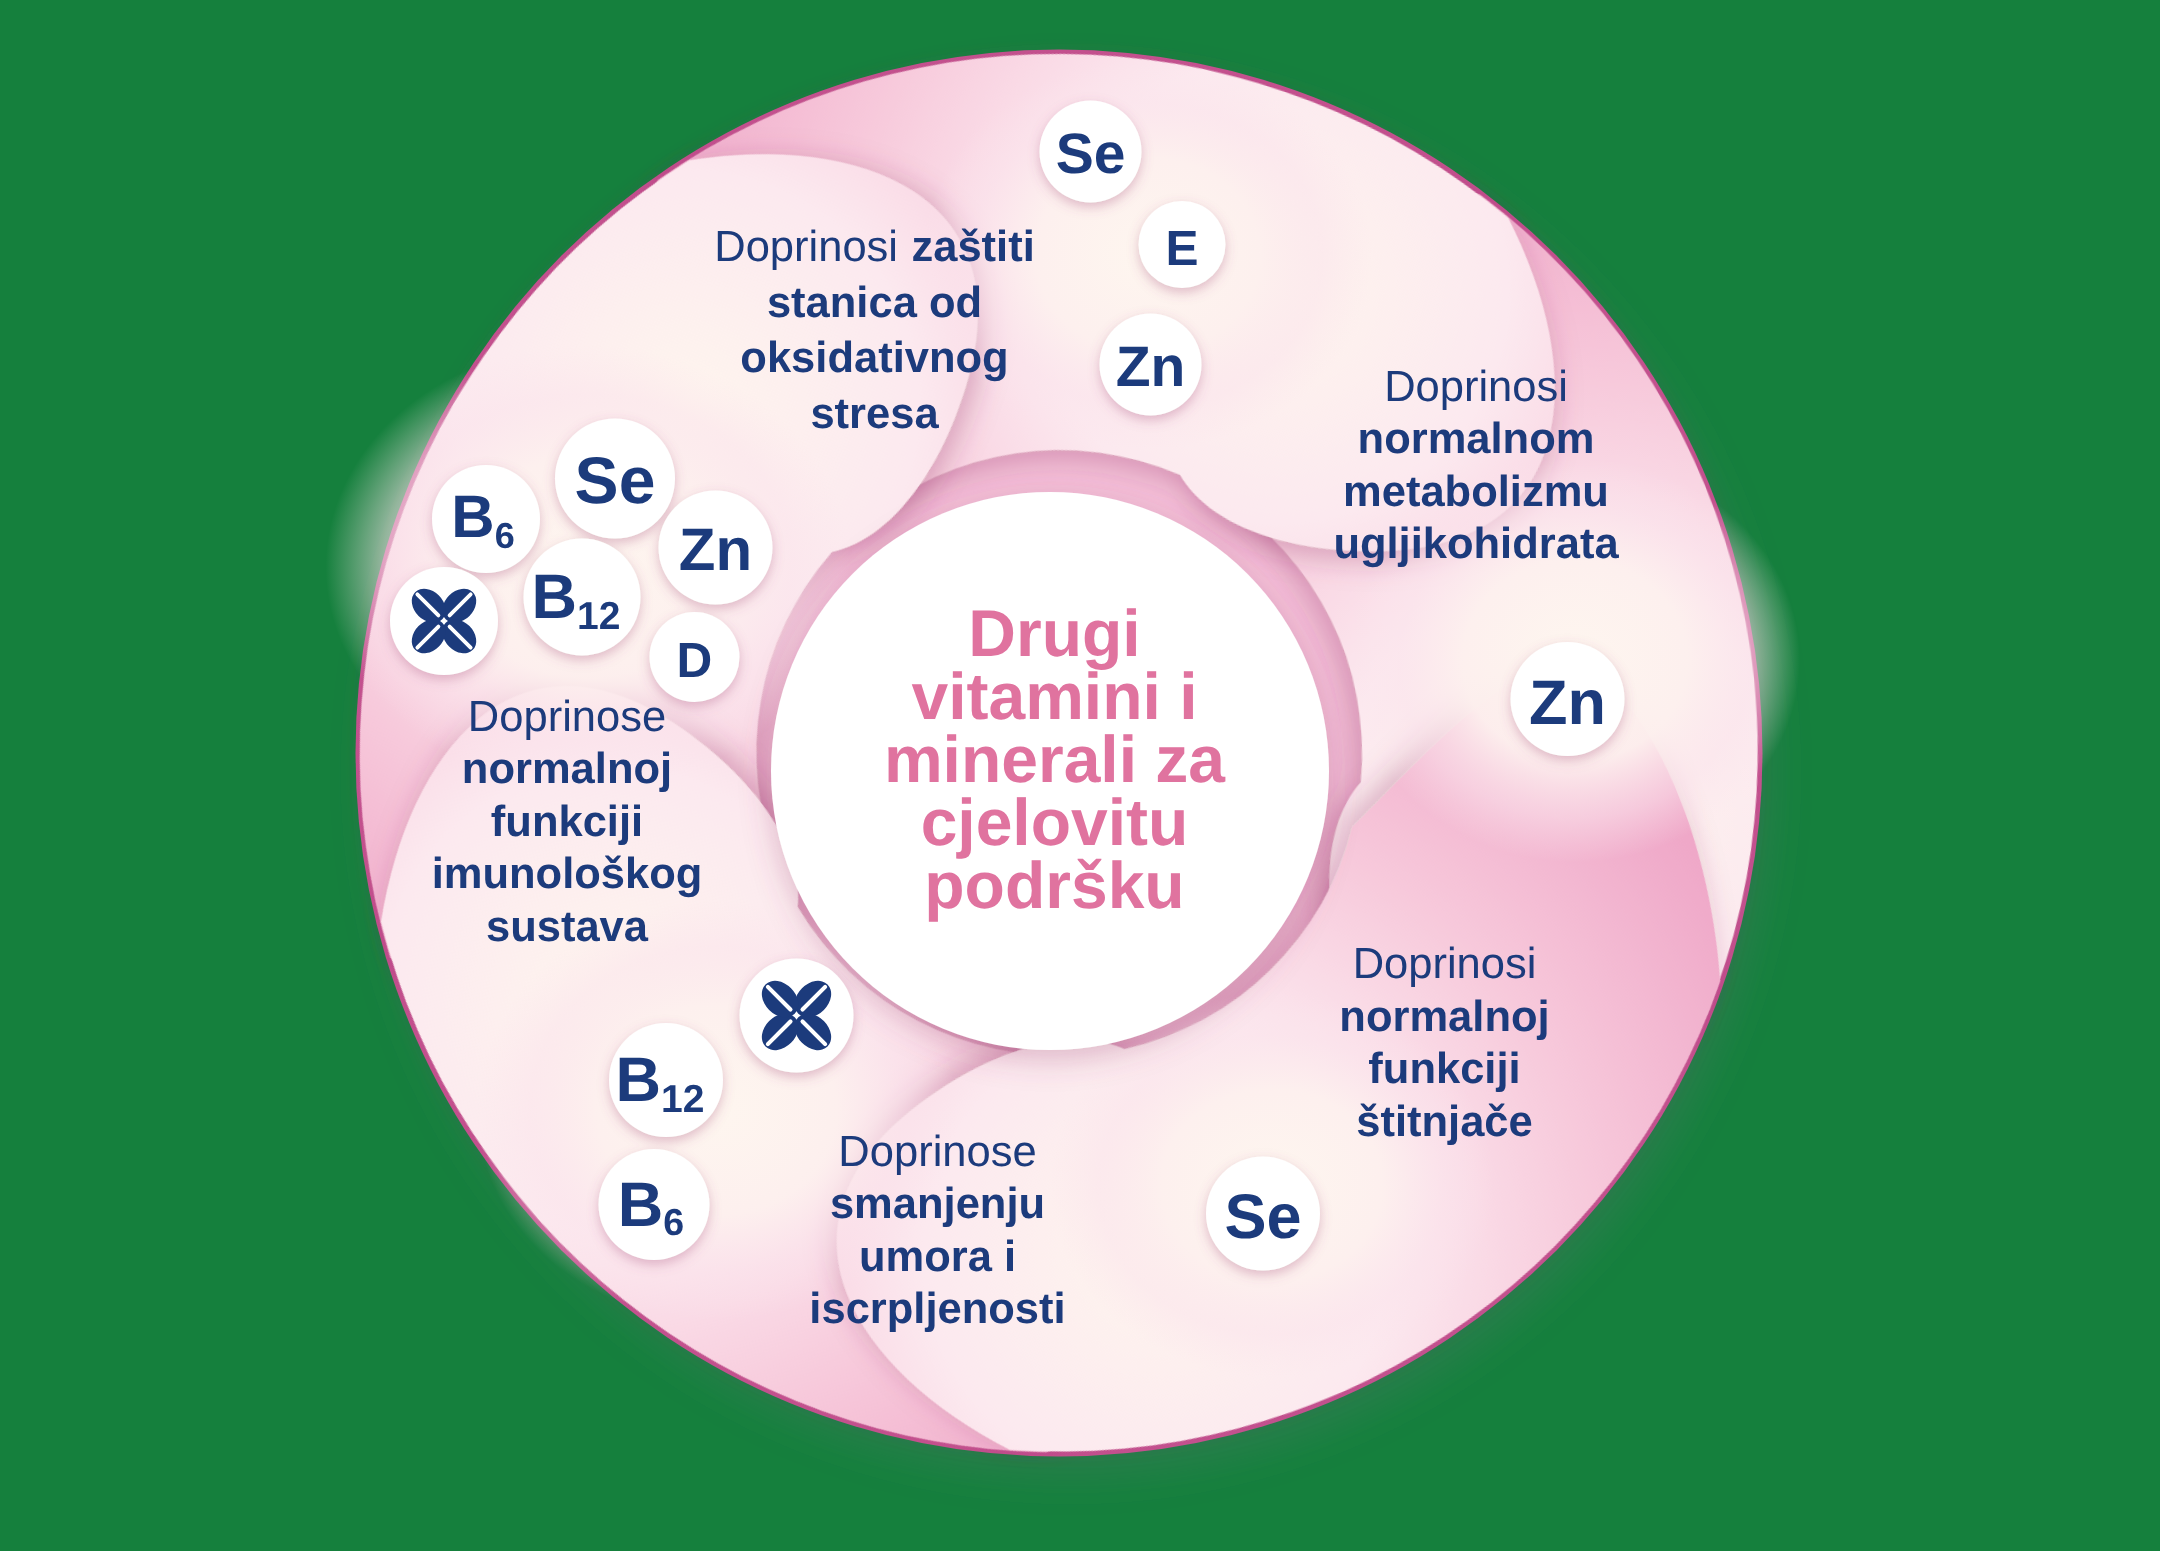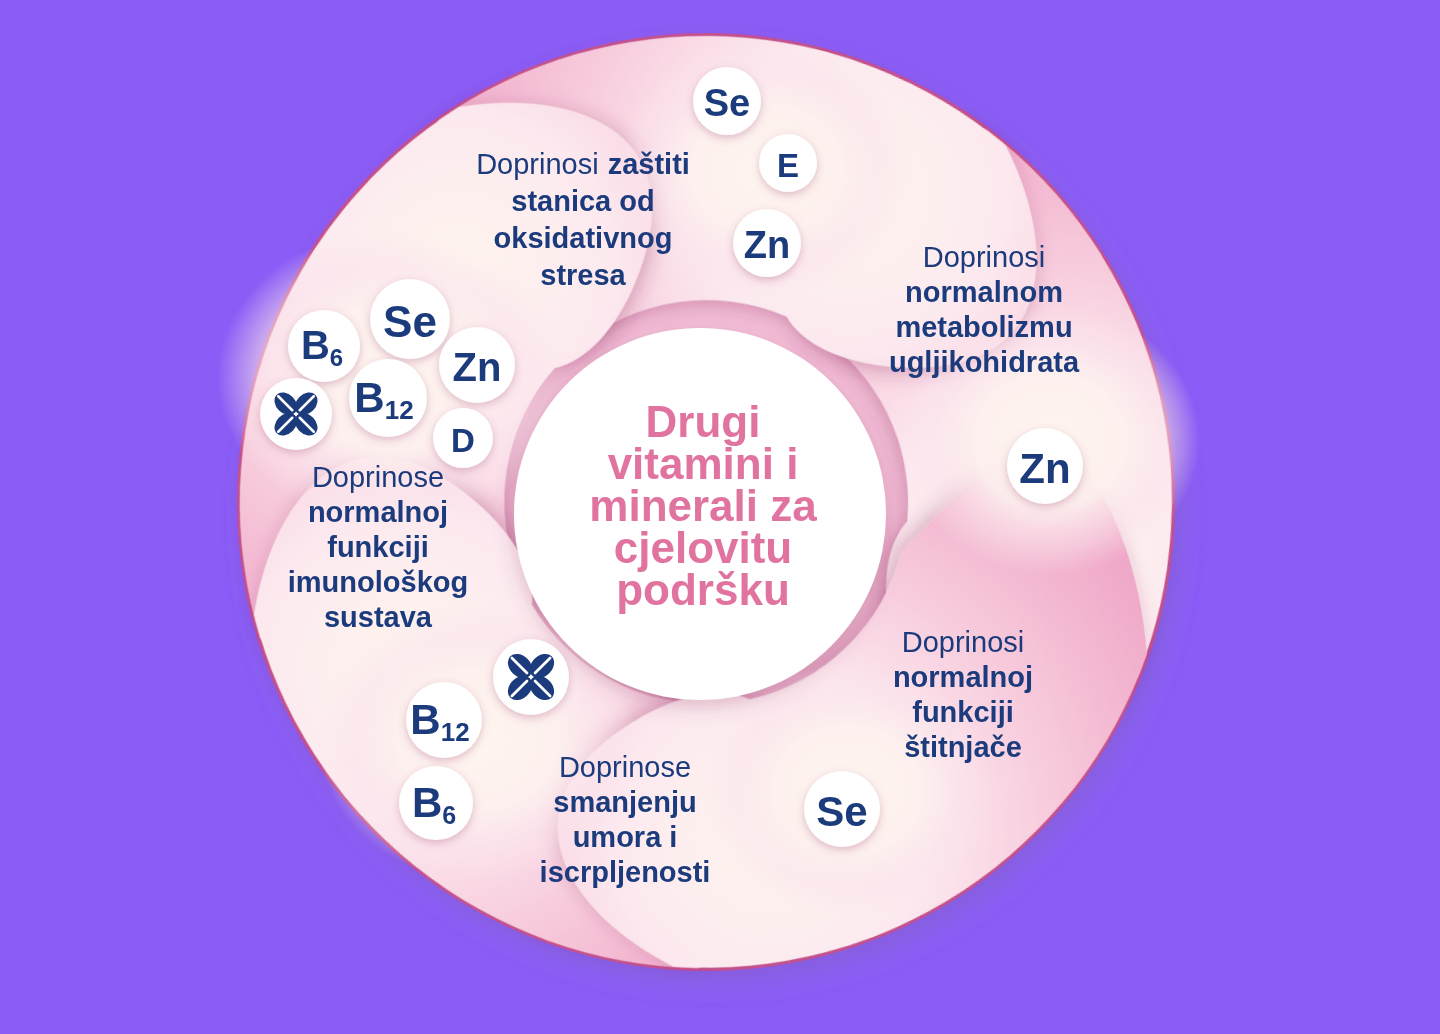--- a/index.html
+++ b/index.html
@@ -1,16 +1,16 @@
 <!DOCTYPE html>
 <html><head>
 <meta charset="utf-8">
 <style>
   html,body{margin:0;padding:0;background:#ffffff;}
-  .stage{position:relative;width:1440px;height:1034px;background:#8b5cf6;overflow:hidden;}
+  .stage{position:relative;width:1440px;height:1034px;background:#15803d;overflow:hidden;}
   svg{display:block;}
   text{font-family:"Liberation Sans", sans-serif;text-anchor:middle;}
   .seg-line{fill:#1c3b7c;font-size:29px;font-weight:700;}
   .seg-prefix{fill:#1c3b7c;font-size:29px;font-weight:400;}
   .center-line{fill:#e0739f;font-size:44px;font-weight:700;}
   .el{fill:#1c3b7c;font-weight:700;dominant-baseline:central;}
 </style>
 </head>
 <body>
 

